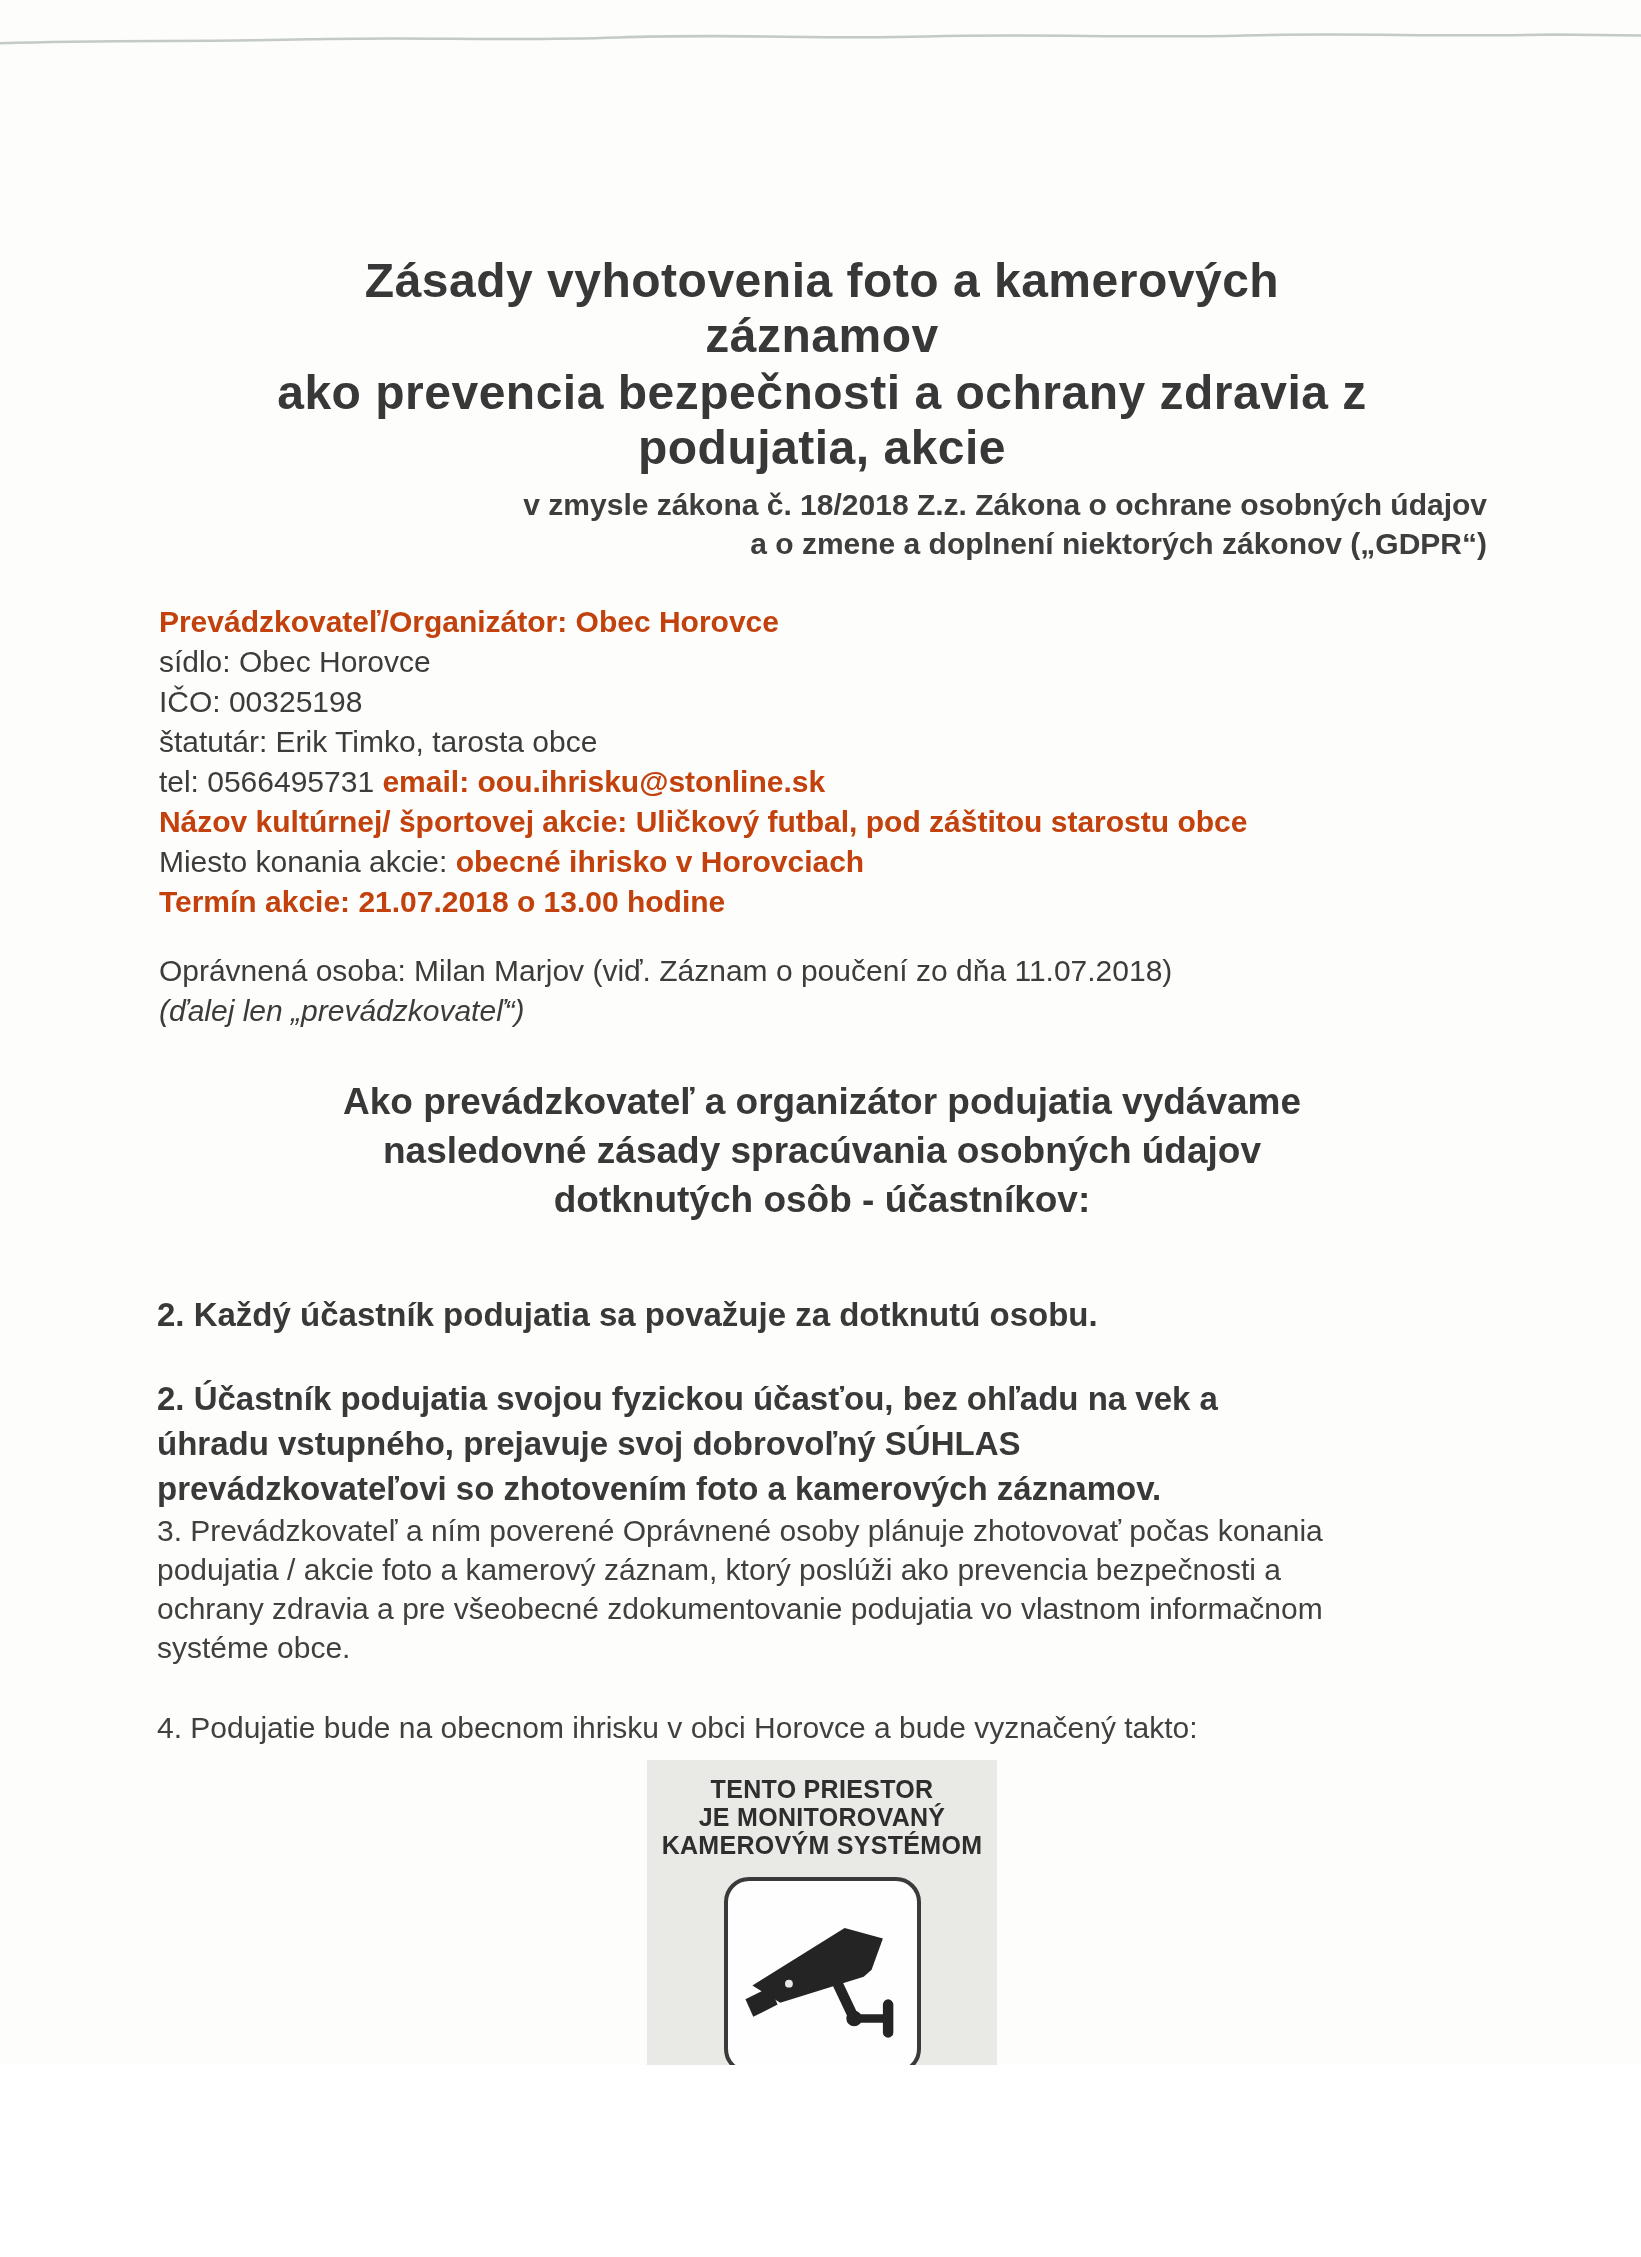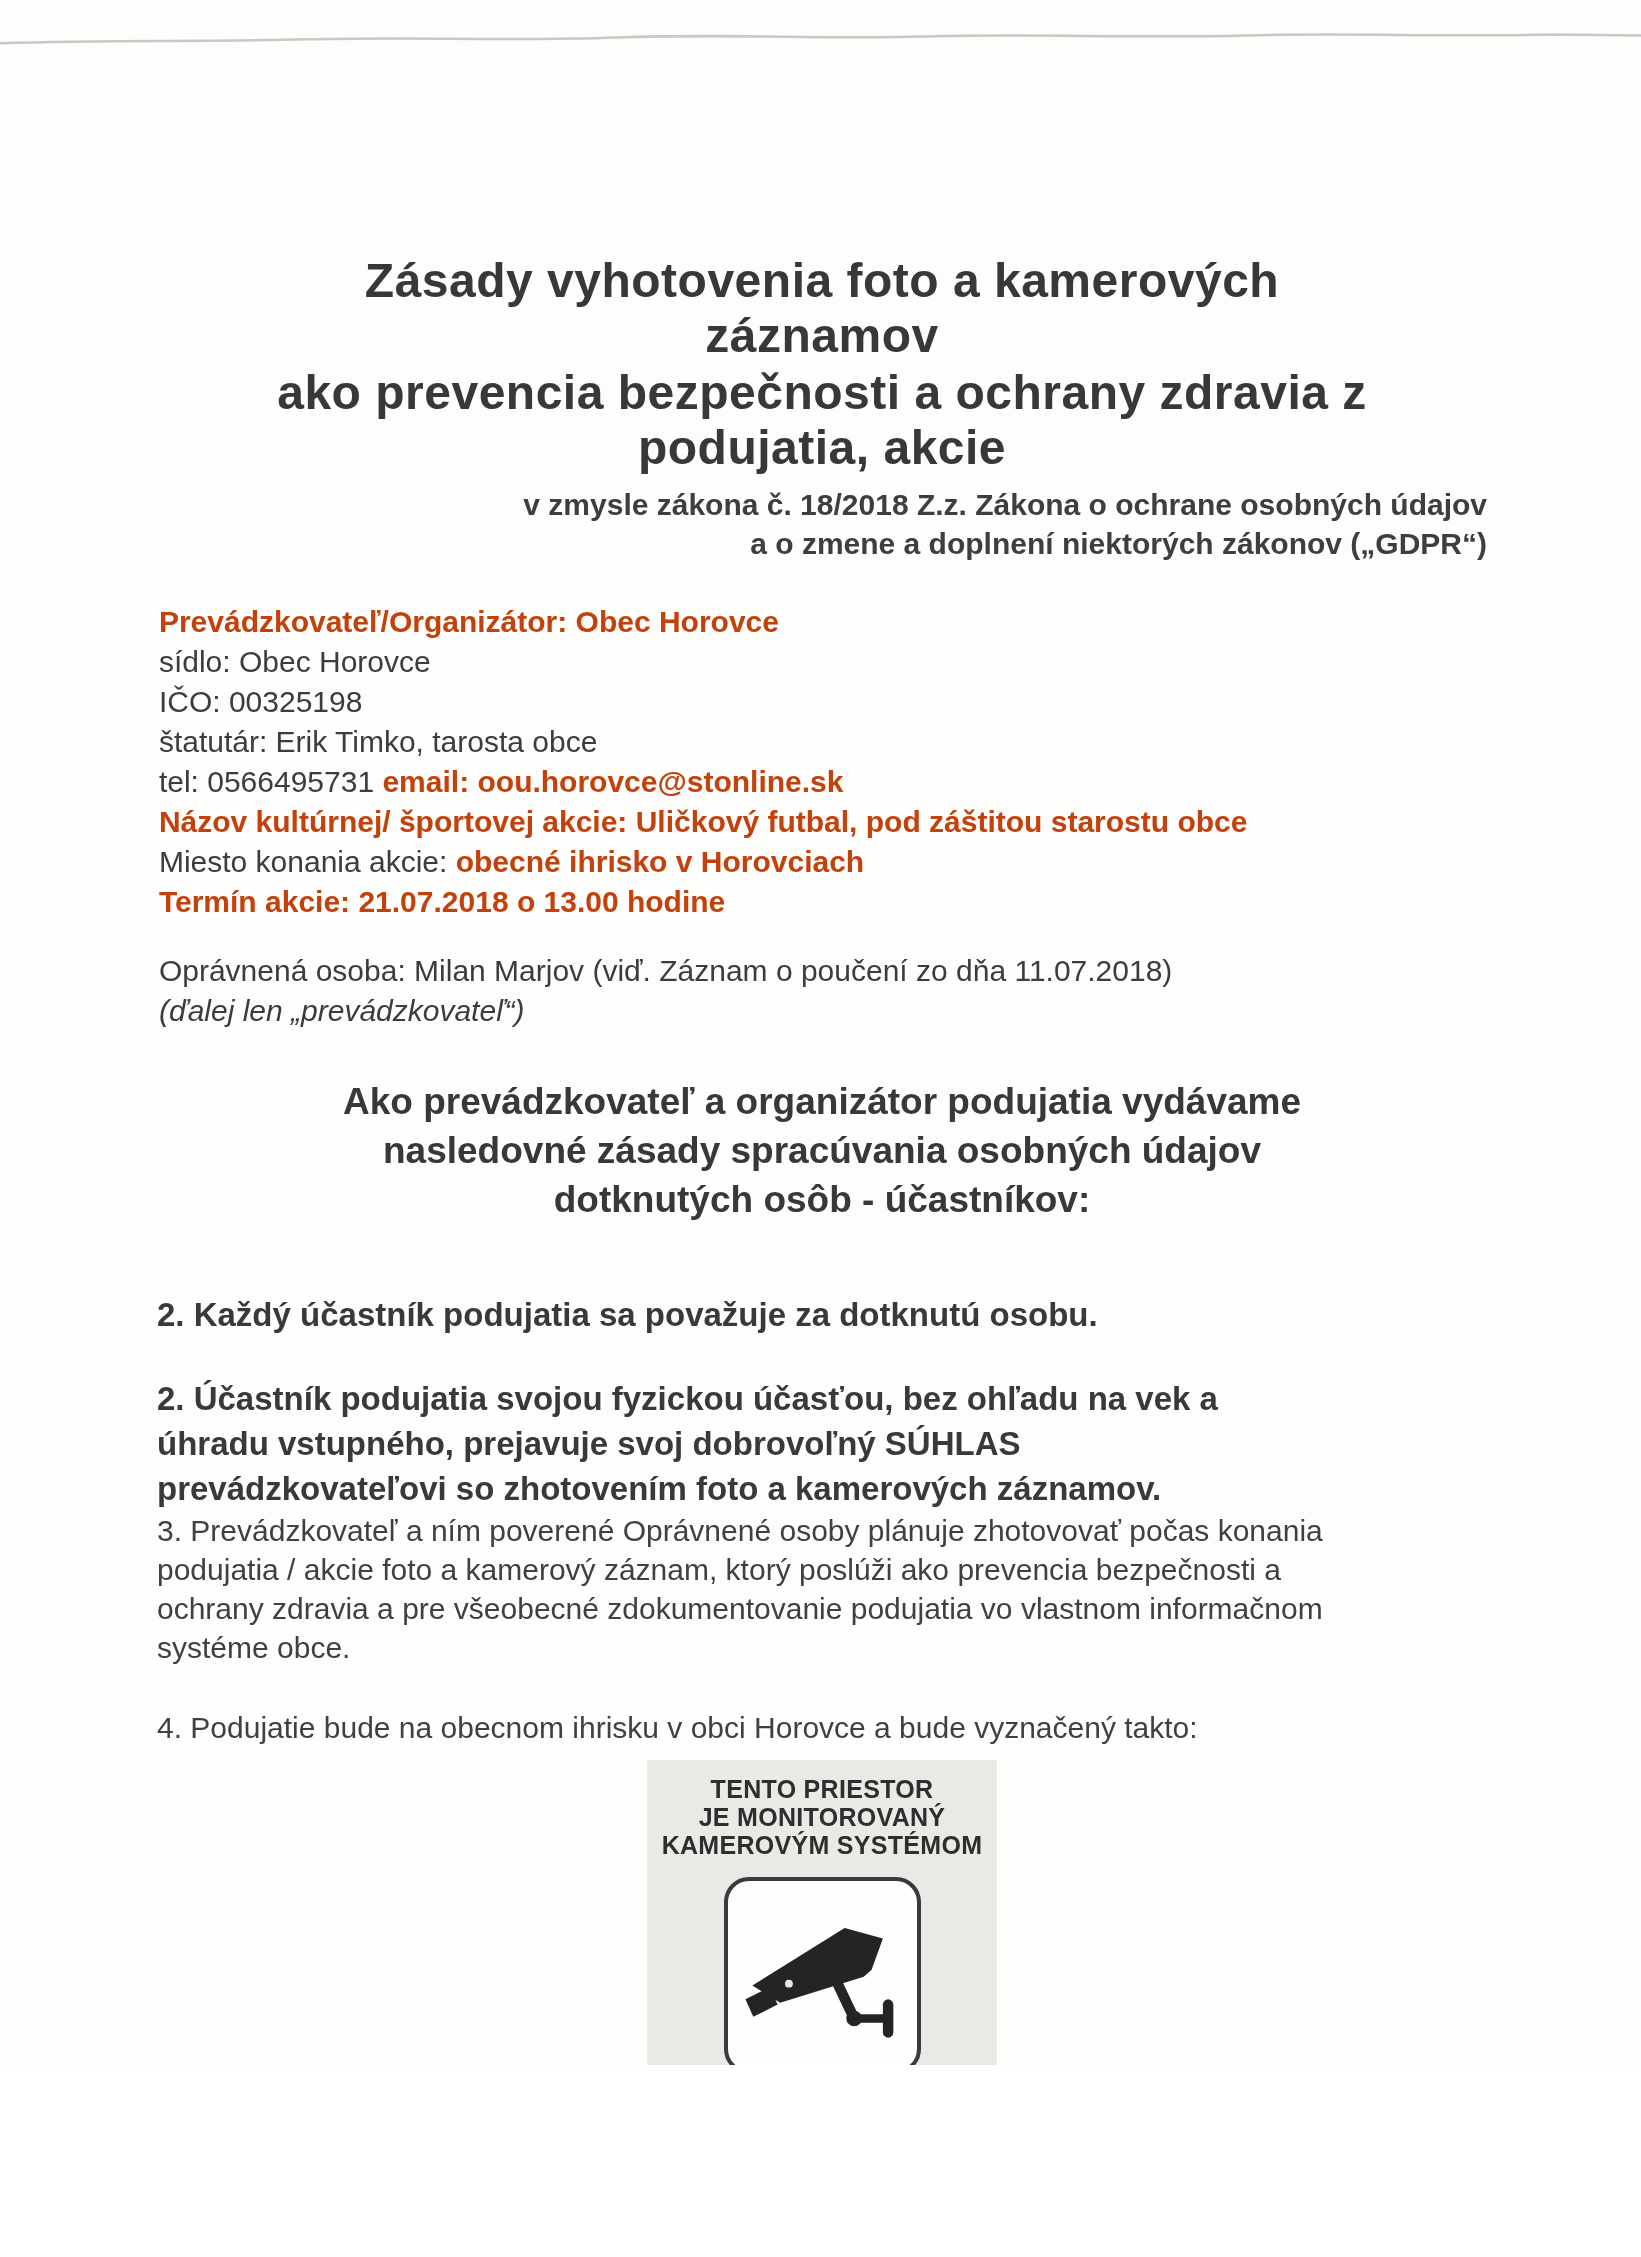--- a/index.html
+++ b/index.html
@@ -118,21 +118,21 @@
     <h1 class="doc-title2 pre">ako prevencia bezpečnosti a ochrany zdravia z
 podujatia, akcie</h1>
     <div class="law-note pre">v zmysle zákona č. 18/2018 Z.z. Zákona o ochrane osobných údajov
 a o zmene a doplnení niektorých zákonov („GDPR“)</div>
 
     <div class="operator">
       <div class="b">Prevádzkovateľ/Organizátor: Obec Horovce</div>
       <div>sídlo: Obec Horovce</div>
       <div>IČO: 00325198</div>
       <div>štatutár:  Erik  Timko, tarosta obce</div>
-      <div><span>tel: 0566495731  </span><span class="b">email: oou.horovce@stonline.sk</span></div>
+      <div><span>tel: 0566495731  </span><span class="b">email: oou.ihrisku@stonline.sk</span></div>
       <div class="b">Názov kultúrnej/ športovej akcie: Uličkový futbal, pod záštitou starostu obce</div>
       <div><span>Miesto konania akcie: </span><span class="b">obecné ihrisko v Horovciach</span></div>
       <div class="b">Termín akcie:  21.07.2018 o 13.00 hodine</div>
     </div>
 
     <div class="authorized">
       <div>Oprávnená osoba: Milan Marjov (viď. Záznam o poučení zo dňa 11.07.2018)</div>
       <div class="it">(ďalej len „prevádzkovateľ“)</div>
     </div>
 

